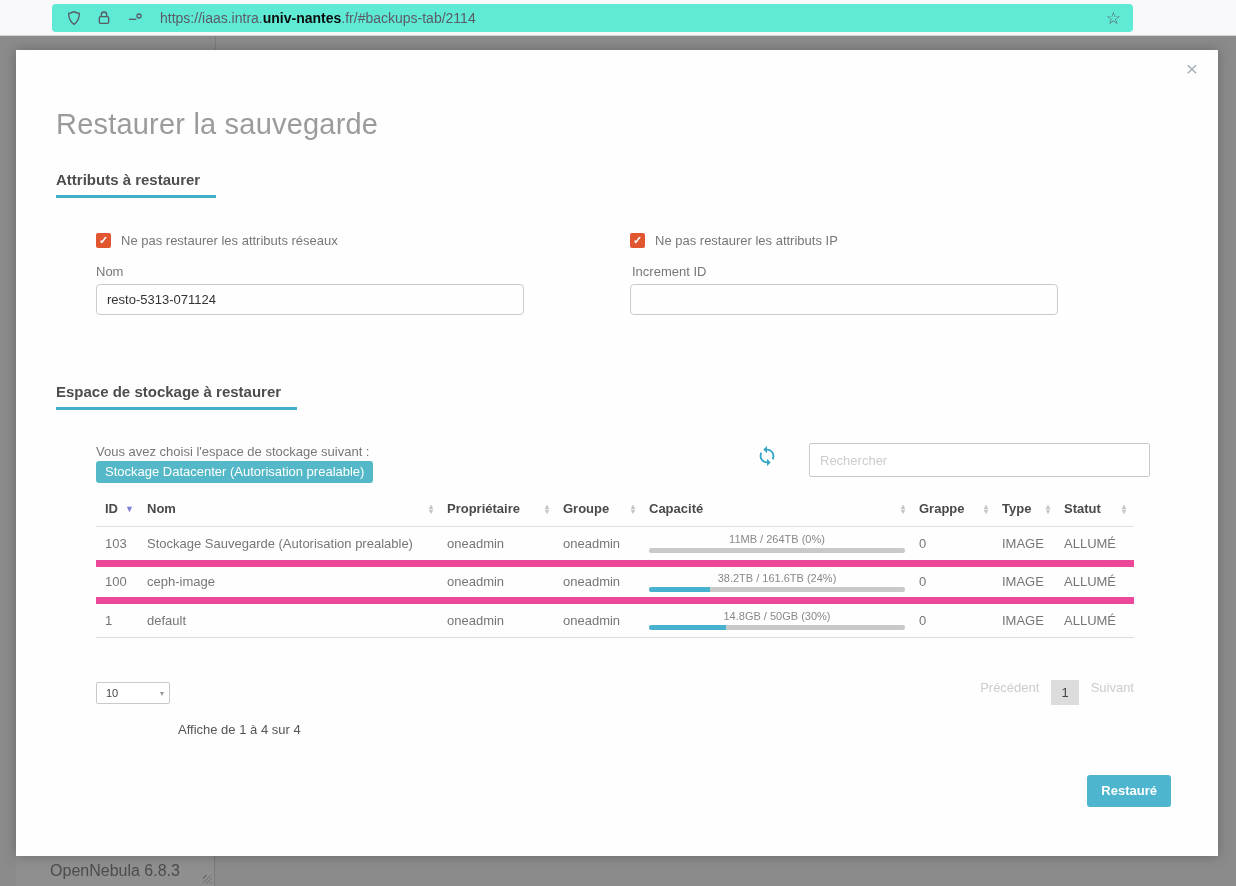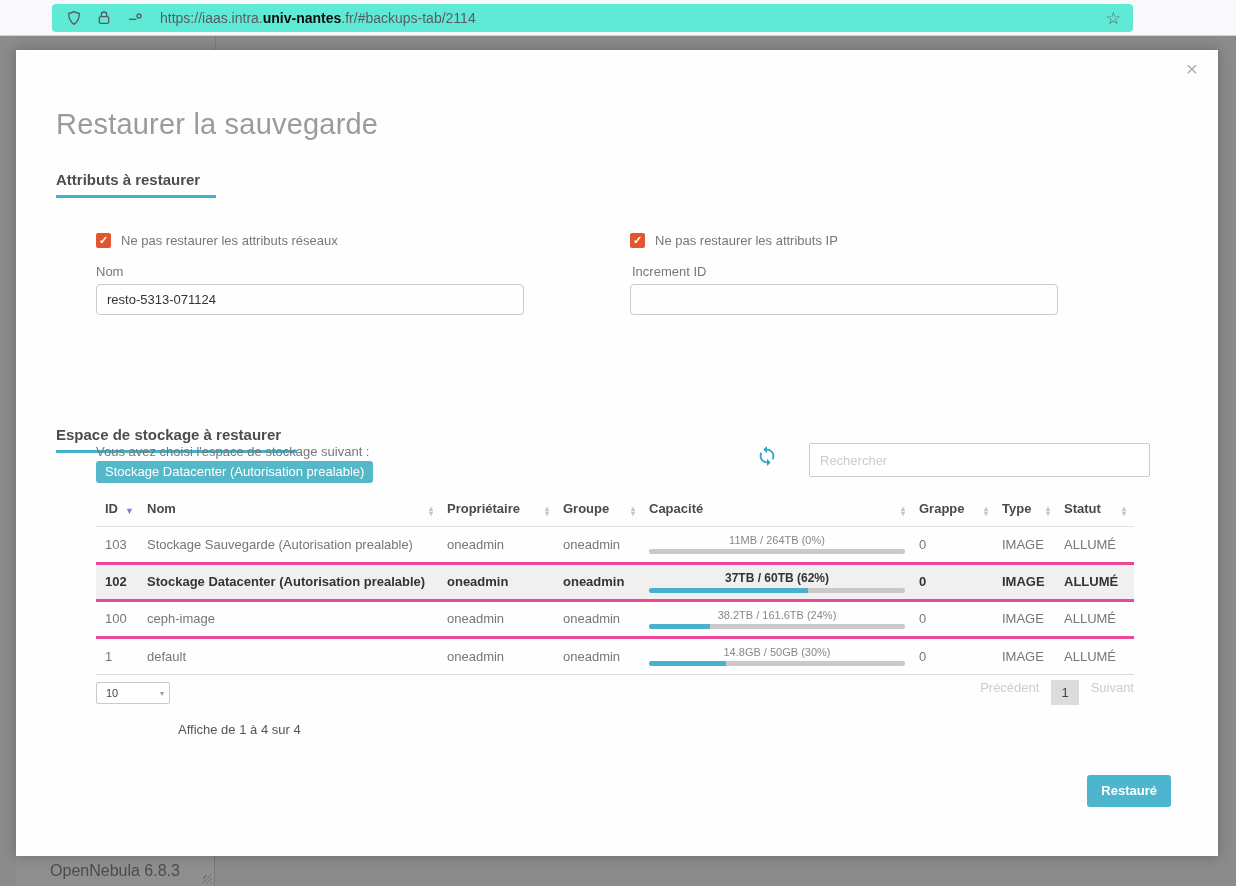--- a/index.html
+++ b/index.html
@@ -33,21 +33,21 @@
   .modal { position:absolute; left:16px; top:14px; width:1202px; height:806px;
            background:#fefefe; box-shadow:0 0 12px rgba(0,0,0,.25); }
   .close-x { position:absolute; top:8px; right:20px; font-size:21px; color:#a8b0b8;
              font-weight:400; cursor:pointer; line-height:1; }
   .modal-title { position:absolute; left:40px; top:58px; font-size:29px; font-weight:300;
                  color:#9b9b9b; letter-spacing:.2px; }
 
   .section-title { position:absolute; font-size:15px; font-weight:700; color:#4d4d4d;
                    padding:0 16px 7px 0; border-bottom:3px solid #42b0c8; }
   .sec-attr { left:40px; top:121px; }
-  .sec-storage { left:40px; top:333px;margin-top:43px; }
+  .sec-storage { left:40px; top:333px; }
 
   
   .chk-row { position:absolute; top:183px; display:flex; align-items:center; }
   .chk-row.c1 { left:80px; } .chk-row.c2 { left:614px; }
   .checkbox { width:15px; height:15px; background:#e1552f; border-radius:2px; margin-right:10px;
               display:flex; align-items:center; justify-content:center; cursor:pointer; }
   .checkbox span { color:#fff; font-size:11px; font-weight:700; line-height:1; }
   .chk-label { font-size:13px; color:#777; }
 
   .fld-label { position:absolute; top:214px; font-size:13px; color:#777; }
@@ -66,27 +66,27 @@
                   border:1px solid #cacaca; border-radius:2px; font-family:"Liberation Sans",sans-serif;
                   font-size:13px; color:#333; padding:16px 10px; outline:none; }
   .search-input::placeholder { color:#ccc; }
 
   
   .ds-table { position:absolute; left:80px; top:442px; width:1038px; border-collapse:collapse;
               table-layout:fixed; }
   .ds-table th { height:34px; font-size:13px; font-weight:700; color:#4a4a4a; text-align:left;
                  border-bottom:1px solid #e2e2e2; cursor:pointer; padding:0 8px 0 6px; }
   .ds-table th:first-child, .ds-table td:first-child { padding-left:9px; }
-  .th-inner { display:flex; align-items:flex-end; justify-content:space-between; }
+  .th-inner { display:flex; align-items:center; justify-content:space-between; }
   .sort-pair { display:flex; flex-direction:column; line-height:5px; font-size:8px;
                color:#c6c6c6; font-style:normal; }
   .sort-pair i { font-style:normal; }
   .sort-active { color:#7b7fd6; font-size:9px; margin-left:7px; }
   .th-inner.lead { justify-content:flex-start; }
-  .ds-table td { height:37px; font-size:13px; color:#767676; border-bottom:3px solid #ec4899;
+  .ds-table td { height:37px; font-size:13px; color:#767676; border-bottom:7px solid #ec4899;
                  padding:0 8px 0 6px; vertical-align:middle; }
   .ds-table tr.selected td { background:#f0f0f0; color:#333; font-weight:700; }
   .ds-table tr:last-child td { border-bottom:1px solid #dcdcdc; }
   .cap-text { font-size:11px; color:#888; text-align:center; margin-bottom:3px; }
   tr.selected .cap-text { color:#333; font-weight:700; font-size:12px; }
   .cap-bar { height:5px; background:#c9c9c9; border-radius:2px; overflow:hidden; }
   .cap-fill { height:5px; background:#48b1ce; border-radius:2px 0 0 2px; }
 
   
   .pg-size { position:absolute; left:80px; top:632px; width:74px; height:22px; border:1px solid #cacaca;
@@ -267,35 +267,20 @@
             <td>
                 <div class="cap-text">11MB / 264TB (0%)</div>
                 <div class="cap-bar">
                   <div class="cap-fill" style="width: 0%;"></div>
                 </div>
               </td>
             <td>0</td>
             <td>IMAGE</td>
             <td>ALLUMÉ</td>
           </tr>
-          <tr class="selected">
-            <td>102</td>
-            <td>Stockage Datacenter (Autorisation prealable)</td>
-            <td>oneadmin</td>
-            <td>oneadmin</td>
-            <td>
-                <div class="cap-text">37TB / 60TB (62%)</div>
-                <div class="cap-bar">
-                  <div class="cap-fill" style="width: 62%;"></div>
-                </div>
-              </td>
-            <td>0</td>
-            <td>IMAGE</td>
-            <td>ALLUMÉ</td>
-          </tr>
           <tr>
             <td>100</td>
             <td>ceph-image</td>
             <td>oneadmin</td>
             <td>oneadmin</td>
             <td>
                 <div class="cap-text">38.2TB / 161.6TB (24%)</div>
                 <div class="cap-bar">
                   <div class="cap-fill" style="width: 24%;"></div>
                 </div>

